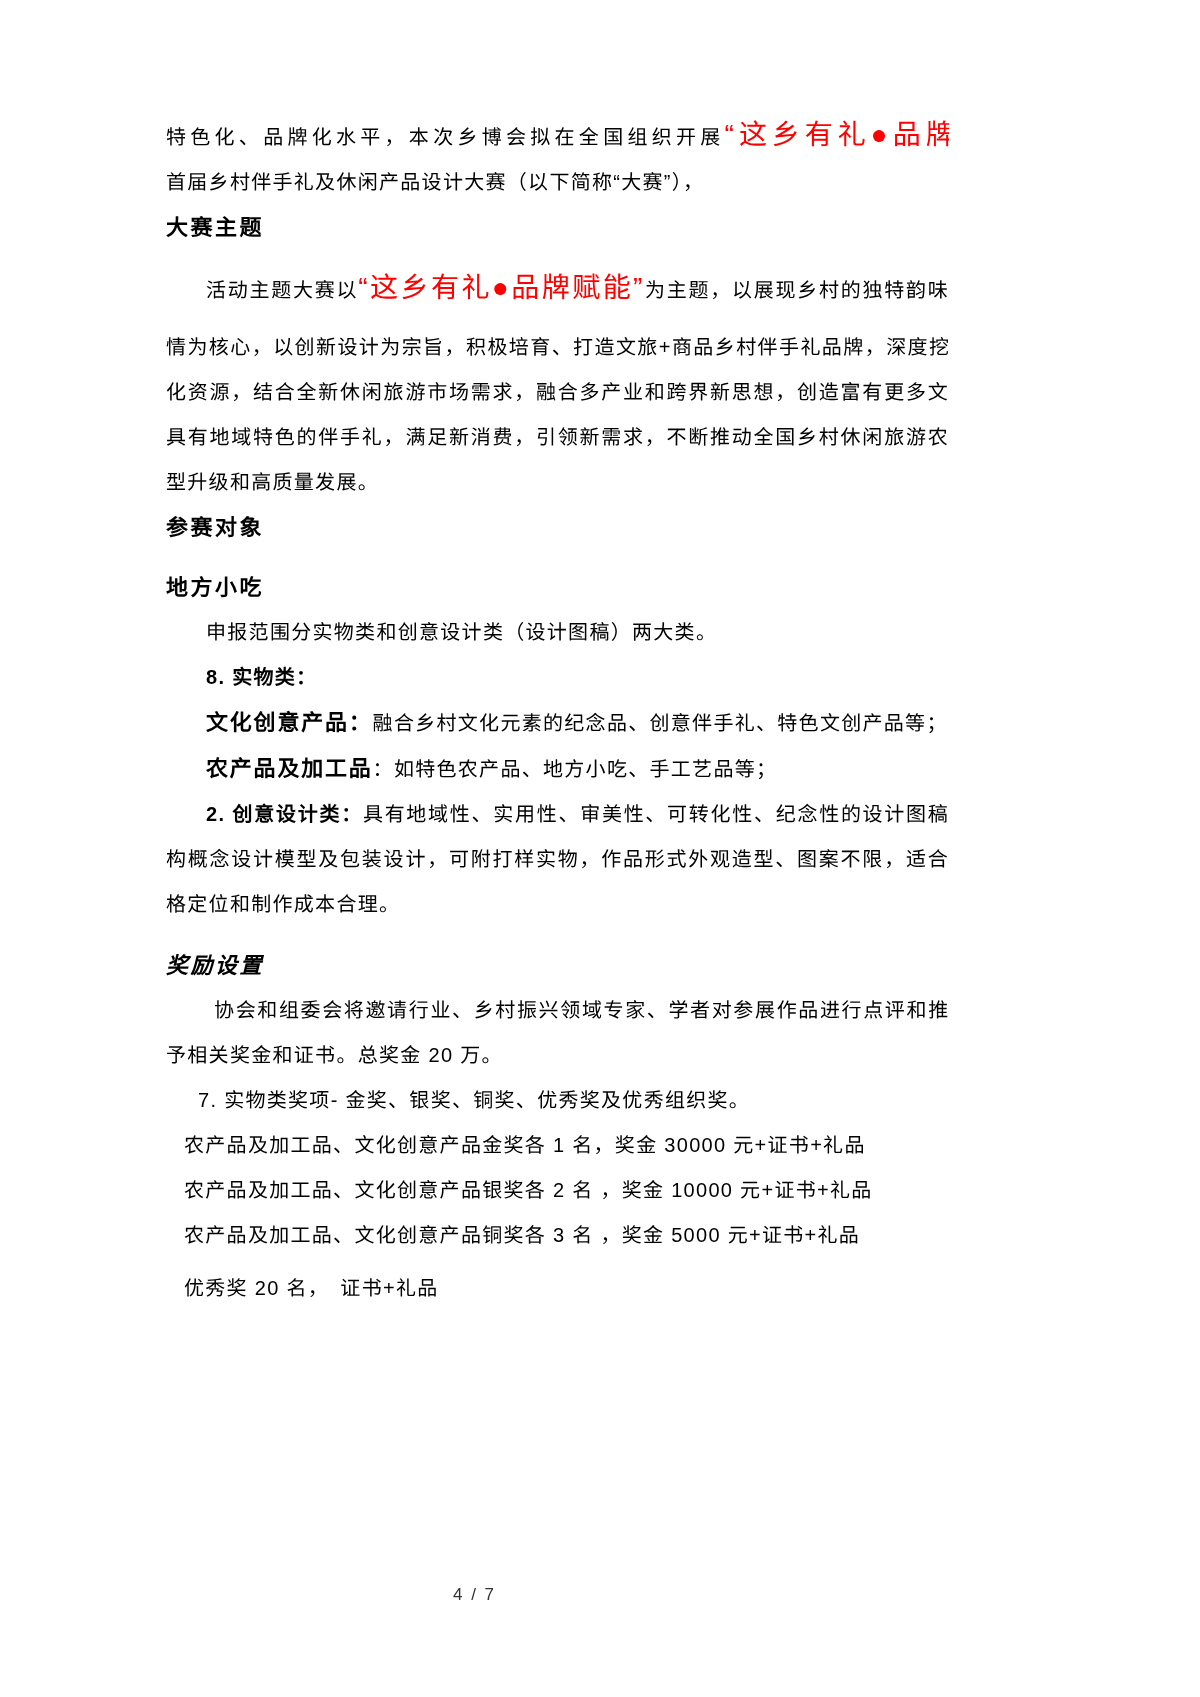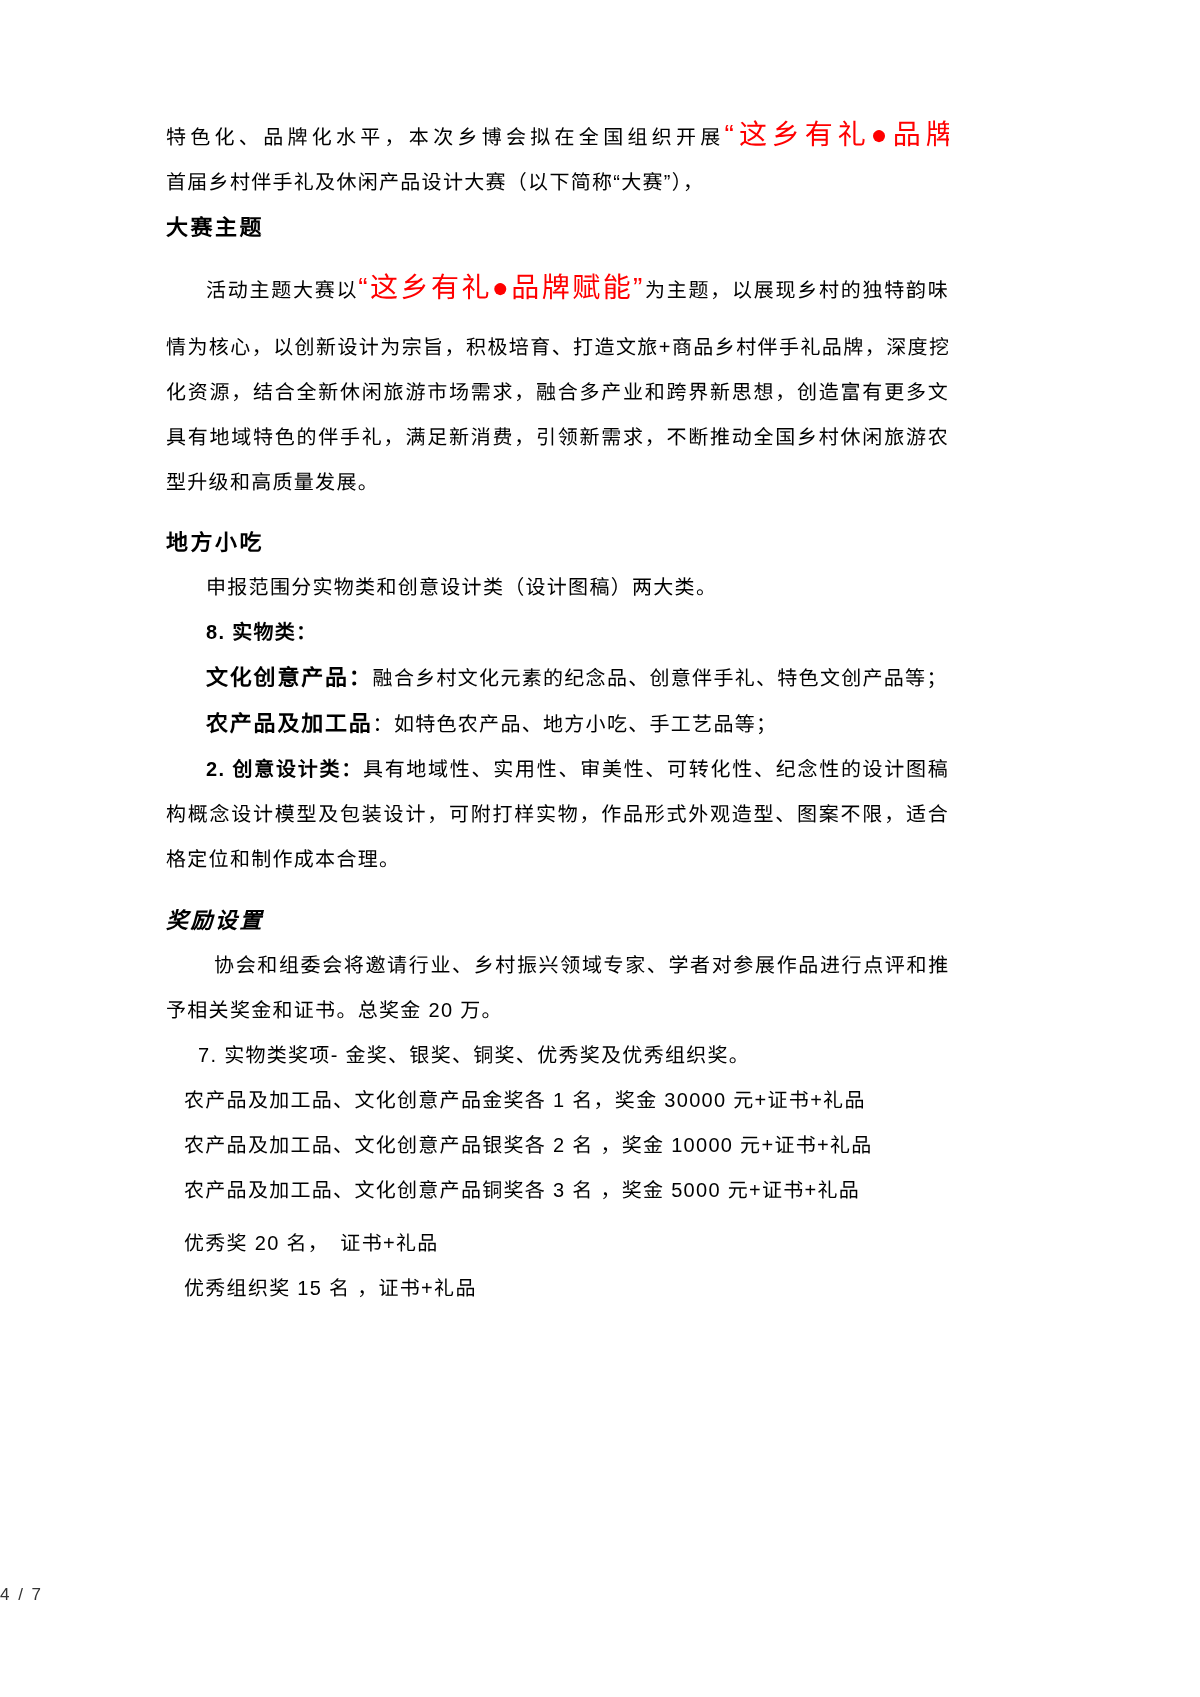--- a/index.html
+++ b/index.html
@@ -75,40 +75,41 @@
   }
   .p-list-title { text-indent: 1.6em; }
   .award-item { text-indent: 0.9em; }
   .award-item.gap { margin-top: 8px; }
 
   .page-num {
     position: absolute;
     top: 1585px;
     left: 0;
     width: 100%;
-    text-align: left;
+    text-align: center;
     font-size: 17px;
     letter-spacing: 2px;
     color: #333333;
     line-height: 20px;
   }
 </style>
 </head>
 <body>
 
 <div class="page">
   <div class="content">
 
     <p class="intro-line1"><span>特色化、品牌化水平，本次乡博会拟在全国组织开展</span><span class="slogan">“这乡有礼●品牌赋能”</span></p>
     <p>首届乡村伴手礼及休闲产品设计大赛（以下简称“大赛”），</p>
 
     <p class="sec-heading">大赛主题</p>
 
     <p class="ind"><span>活动主题大赛以</span><span class="slogan slogan-tall">“这乡有礼●品牌赋能”</span><span>为主题，以展现乡村的独特韵味和深厚乡情为核心，以创新设计为宗旨，积极培育、打造文旅+商品乡村伴手礼品牌，深度挖掘乡土文化资源，结合全新休闲旅游市场需求，融合多产业和跨界新思想，创造富有更多文化价值且具有地域特色的伴手礼，满足新消费，引领新需求，不断推动全国乡村休闲旅游农业发展转型升级和高质量发展。</span></p>
 
+    <p class="sec-heading">参赛对象</p>
 
 
     <p class="sec-heading gap-lg">地方小吃</p>
 
     <p class="ind">申报范围分实物类和创意设计类（设计图稿）两大类。</p>
 
     <p class="p-physical">8. 实物类：</p>
 
     <p class="p-product p-cultural"><span class="label-lg">文化创意产品：</span><span>融合乡村文化元素的纪念品、创意伴手礼、特色文创产品等；</span></p>
 
@@ -119,18 +120,17 @@
     <p class="sec-heading gap-xl">奖励设置</p>
 
     <p class="p-awards-intro">协会和组委会将邀请行业、乡村振兴领域专家、学者对参展作品进行点评和推荐，并授予相关奖金和证书。总奖金 20 万。</p>
 
     <p class="p-list-title">7. 实物类奖项- 金奖、银奖、铜奖、优秀奖及优秀组织奖。</p>
 
     <p class="award-item">农产品及加工品、文化创意产品金奖各 1 名，奖金 30000 元+证书+礼品</p>
     <p class="award-item">农产品及加工品、文化创意产品银奖各 2 名 ，奖金 10000 元+证书+礼品</p>
     <p class="award-item">农产品及加工品、文化创意产品铜奖各 3 名 ，奖金 5000 元+证书+礼品</p>
     <p class="award-item gap">优秀奖 20 名，　证书+礼品</p>
-    <p class="award-item">优秀组织奖 15 名 ，证书+礼品</p>
 
   </div>
 
   <div class="page-num">4 / 7</div>
 </div>
 
 </body></html>

